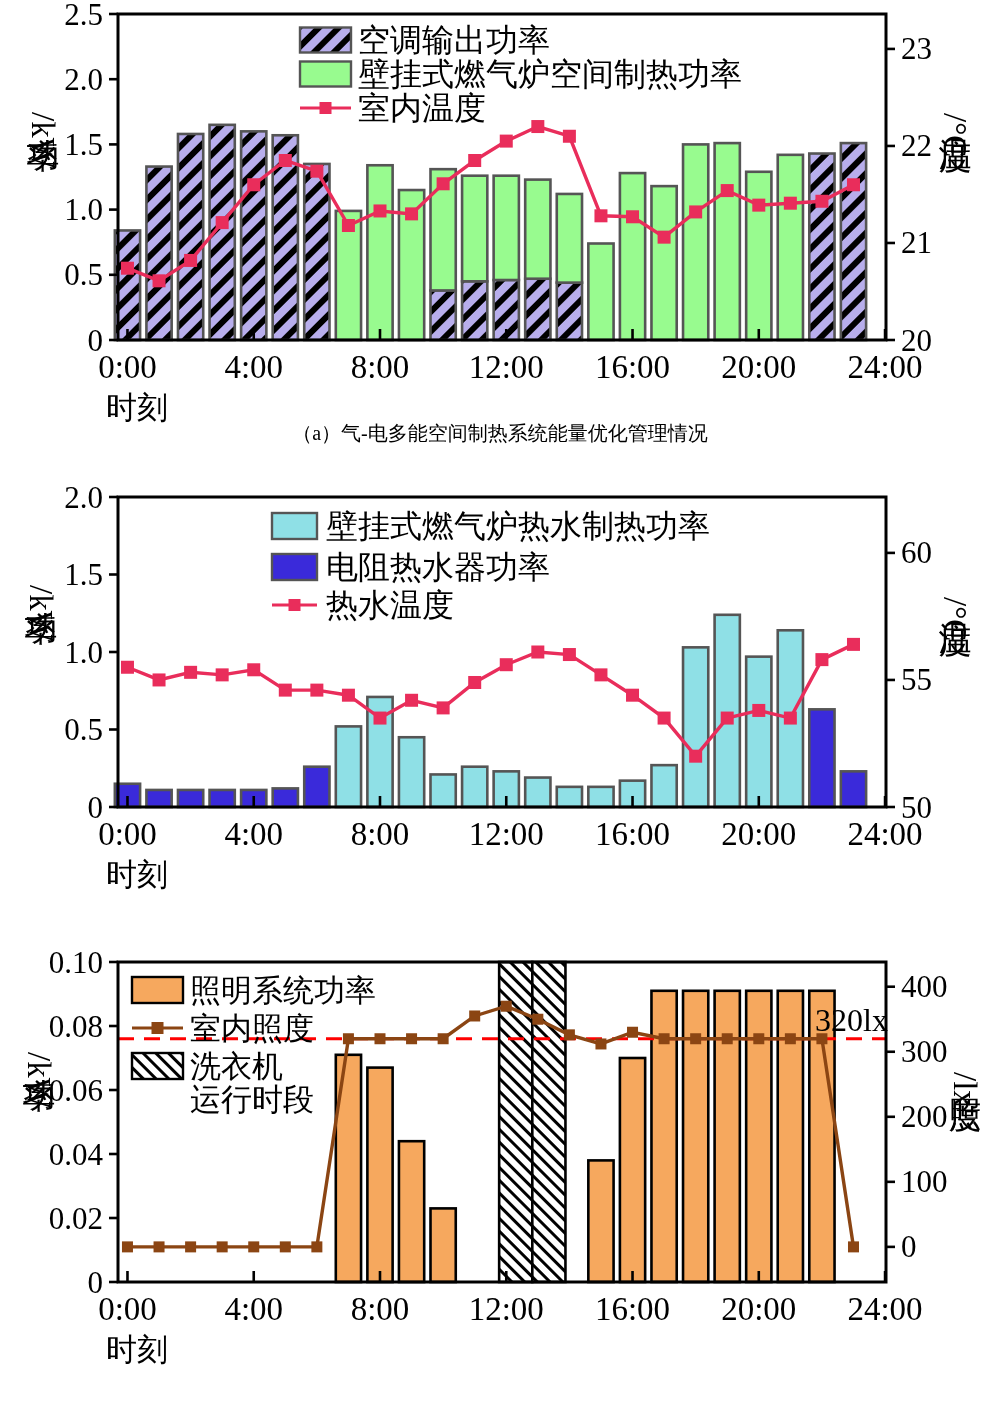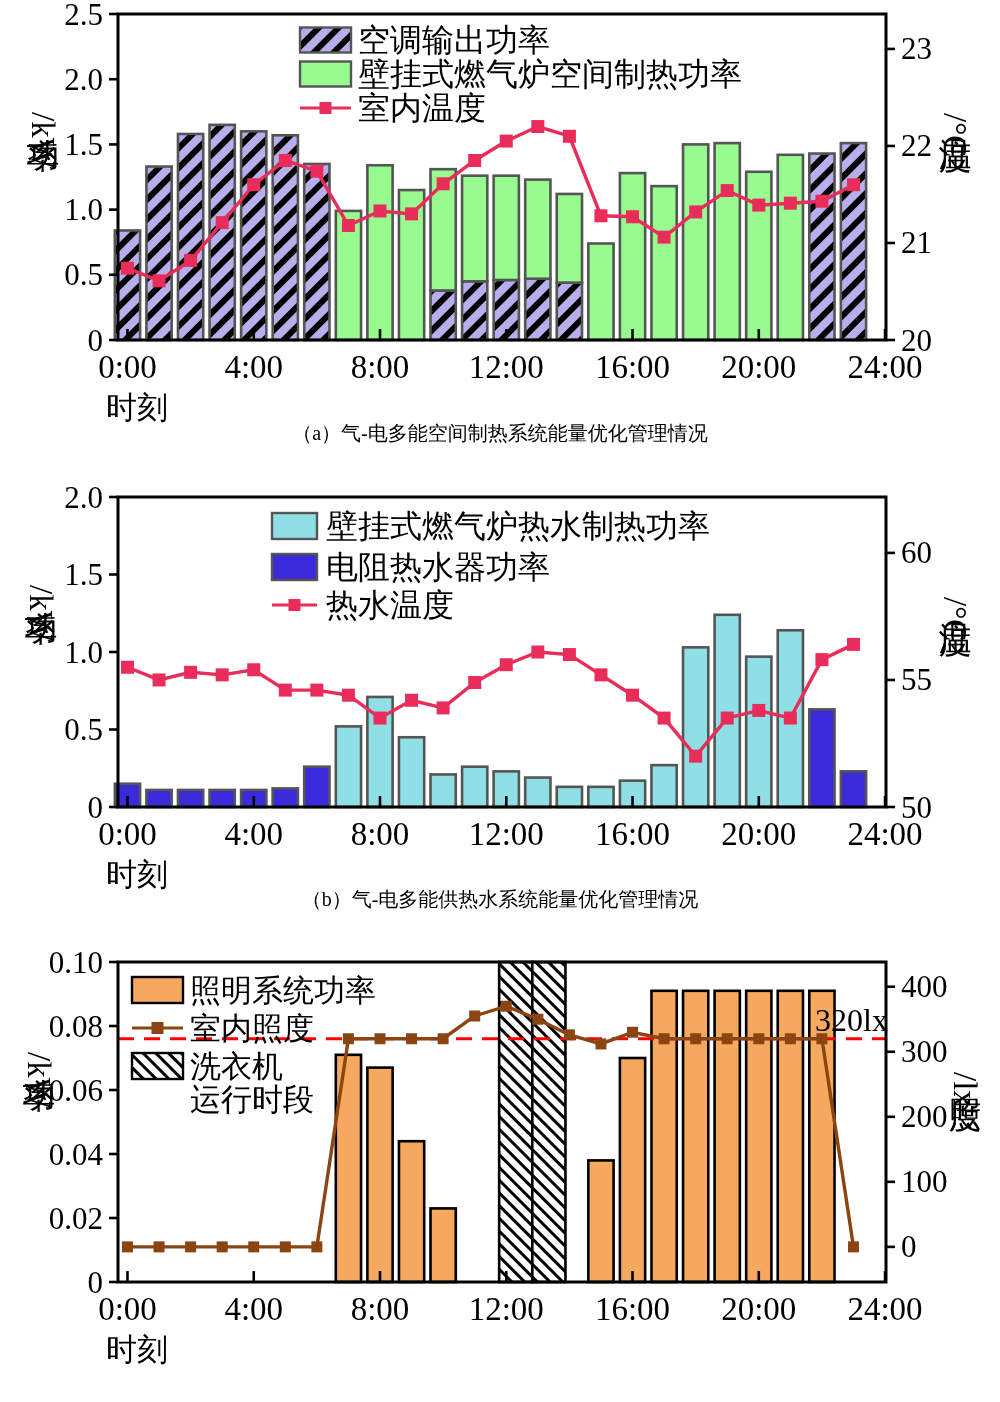--- a/index.html
+++ b/index.html
@@ -313,14 +313,13 @@
   <div class="vlab" style="left:24px;top:585px">功率/kW</div>
   <div class="vlab" style="left:938px;top:597px">温度/°C</div>
   <div class="vlab" style="left:22px;top:1052px">功率/kW</div>
   <div class="vlab" style="left:948px;top:1072px">照度/lx</div>
 
   <div class="xlab" style="top:387px">时刻</div>
   <div class="xlab" style="top:854px">时刻</div>
   <div class="xlab" style="top:1329px">时刻</div>
 
   <div class="cap" style="top:420px">（a）气-电多能空间制热系统能量优化管理情况</div>
-  <div class="cap" style="top:886px">（b）气-电多能供热水系统能量优化管理情况</div>
 </div>
 
 </body></html>

